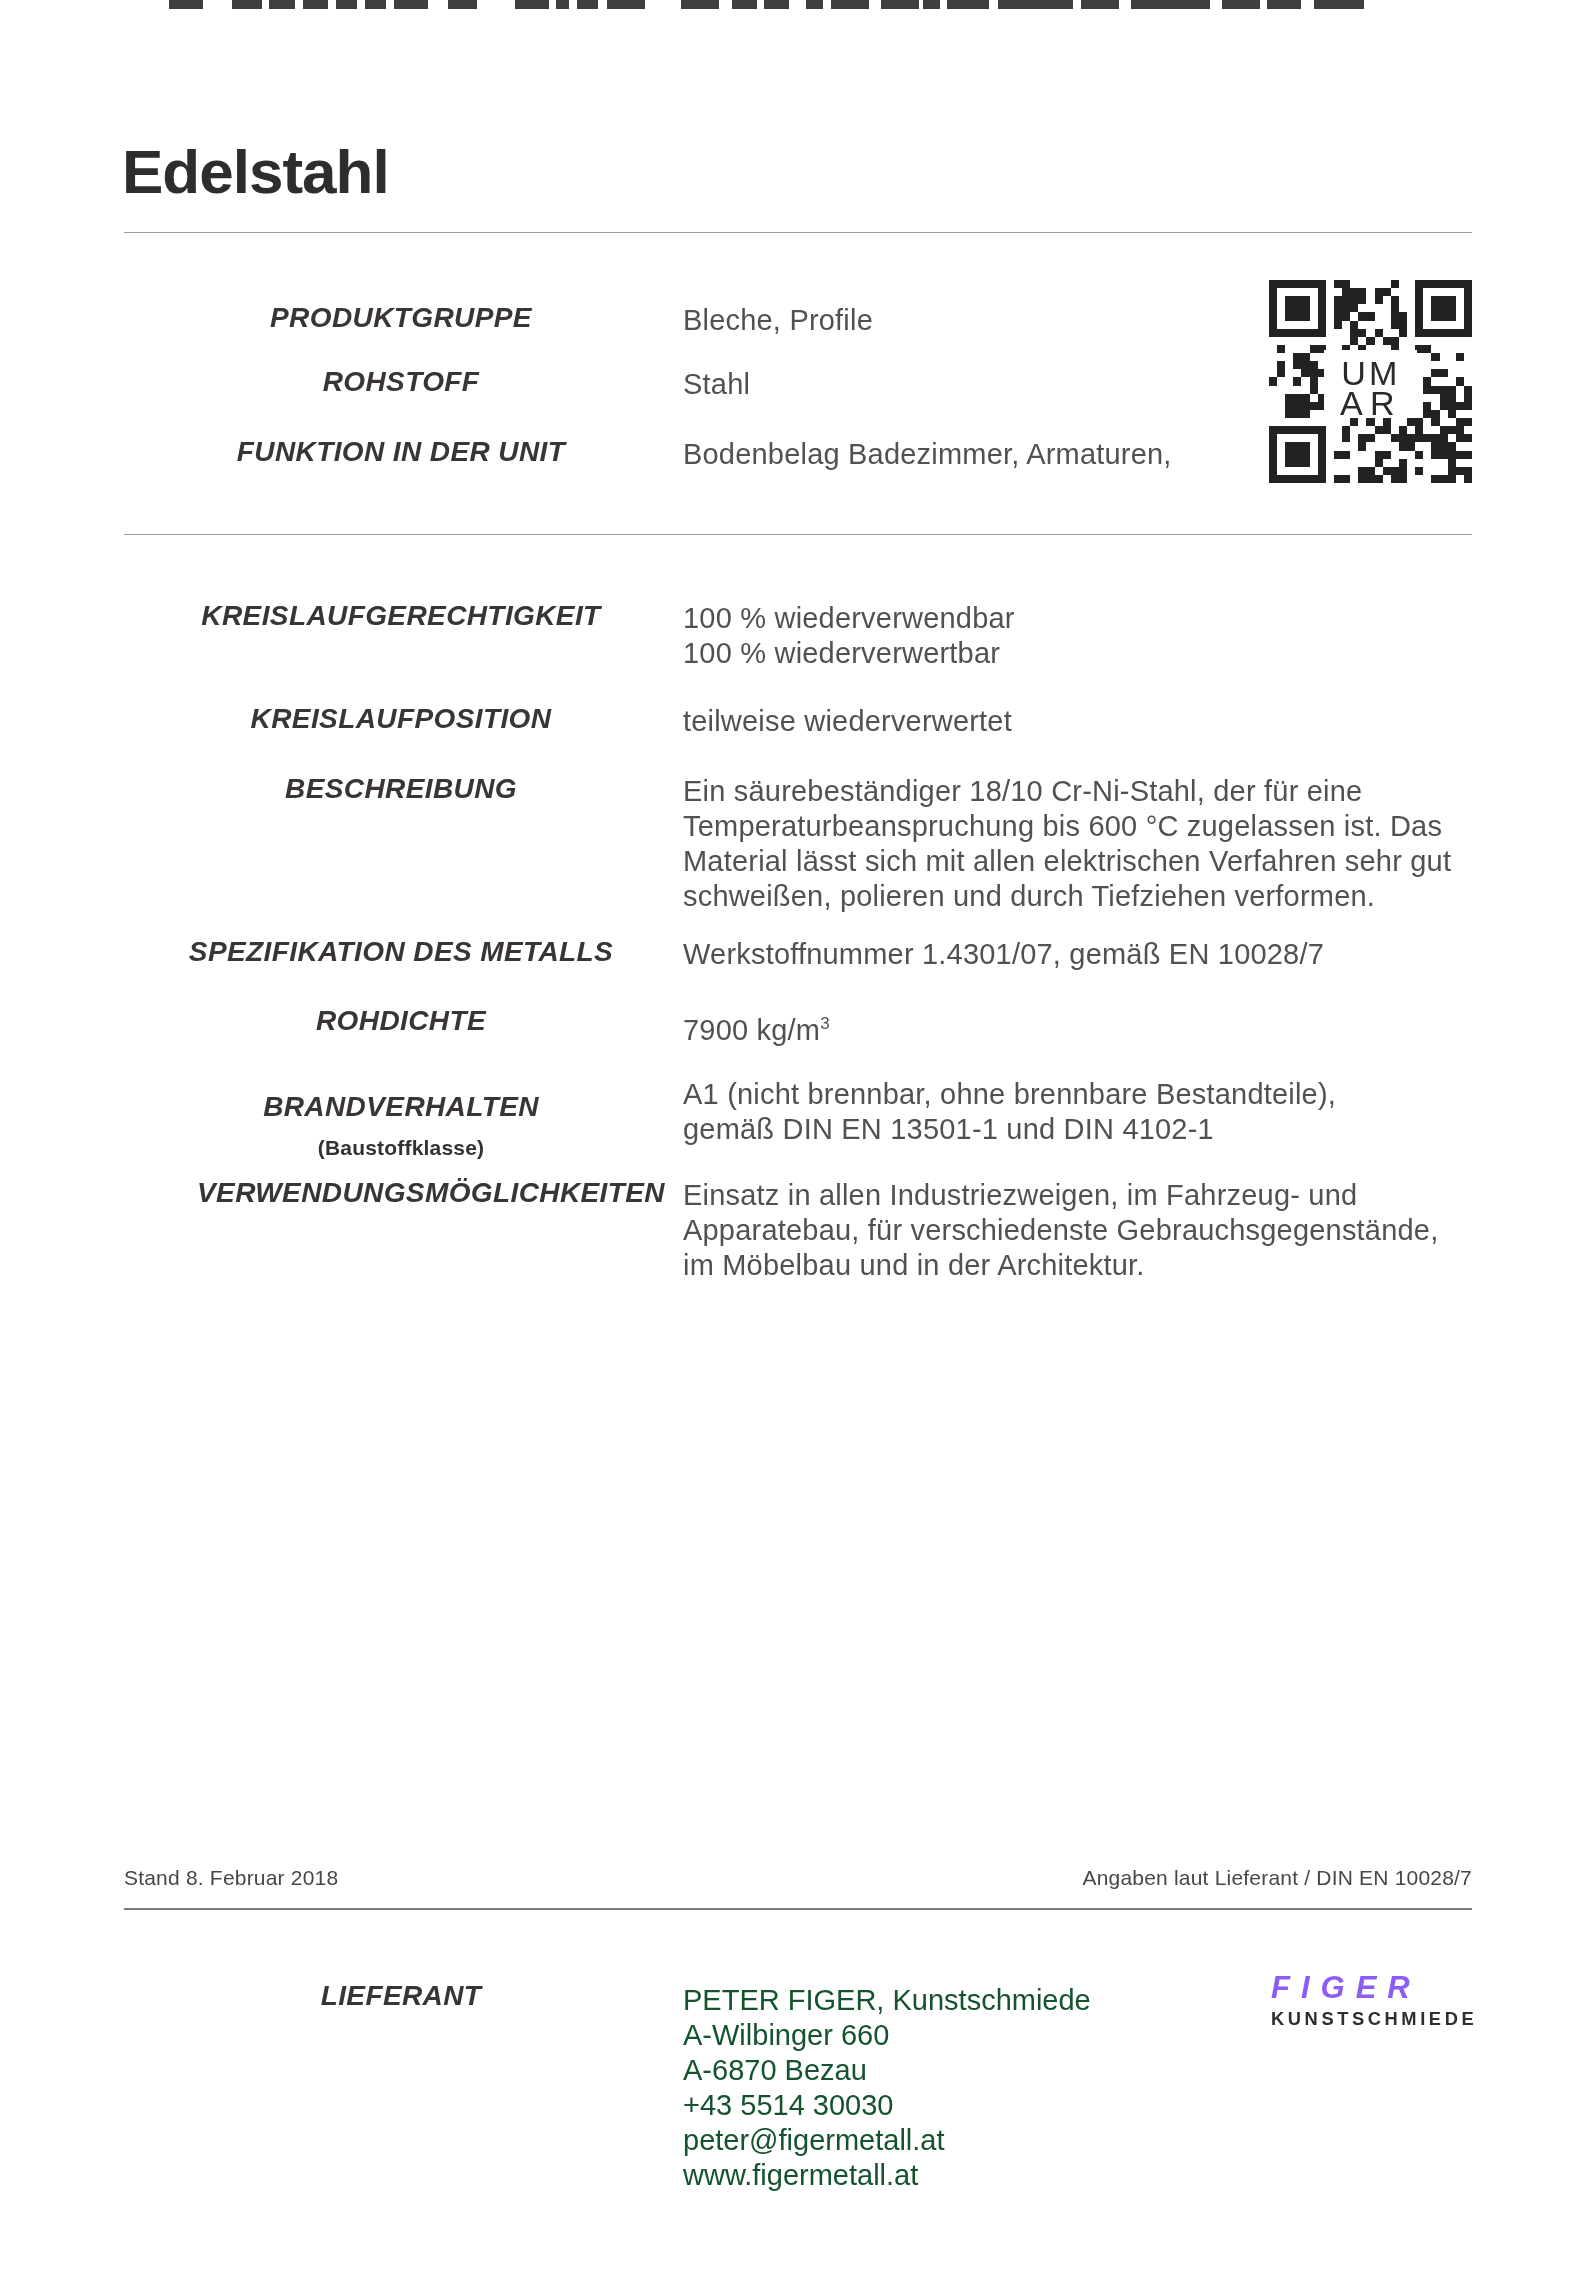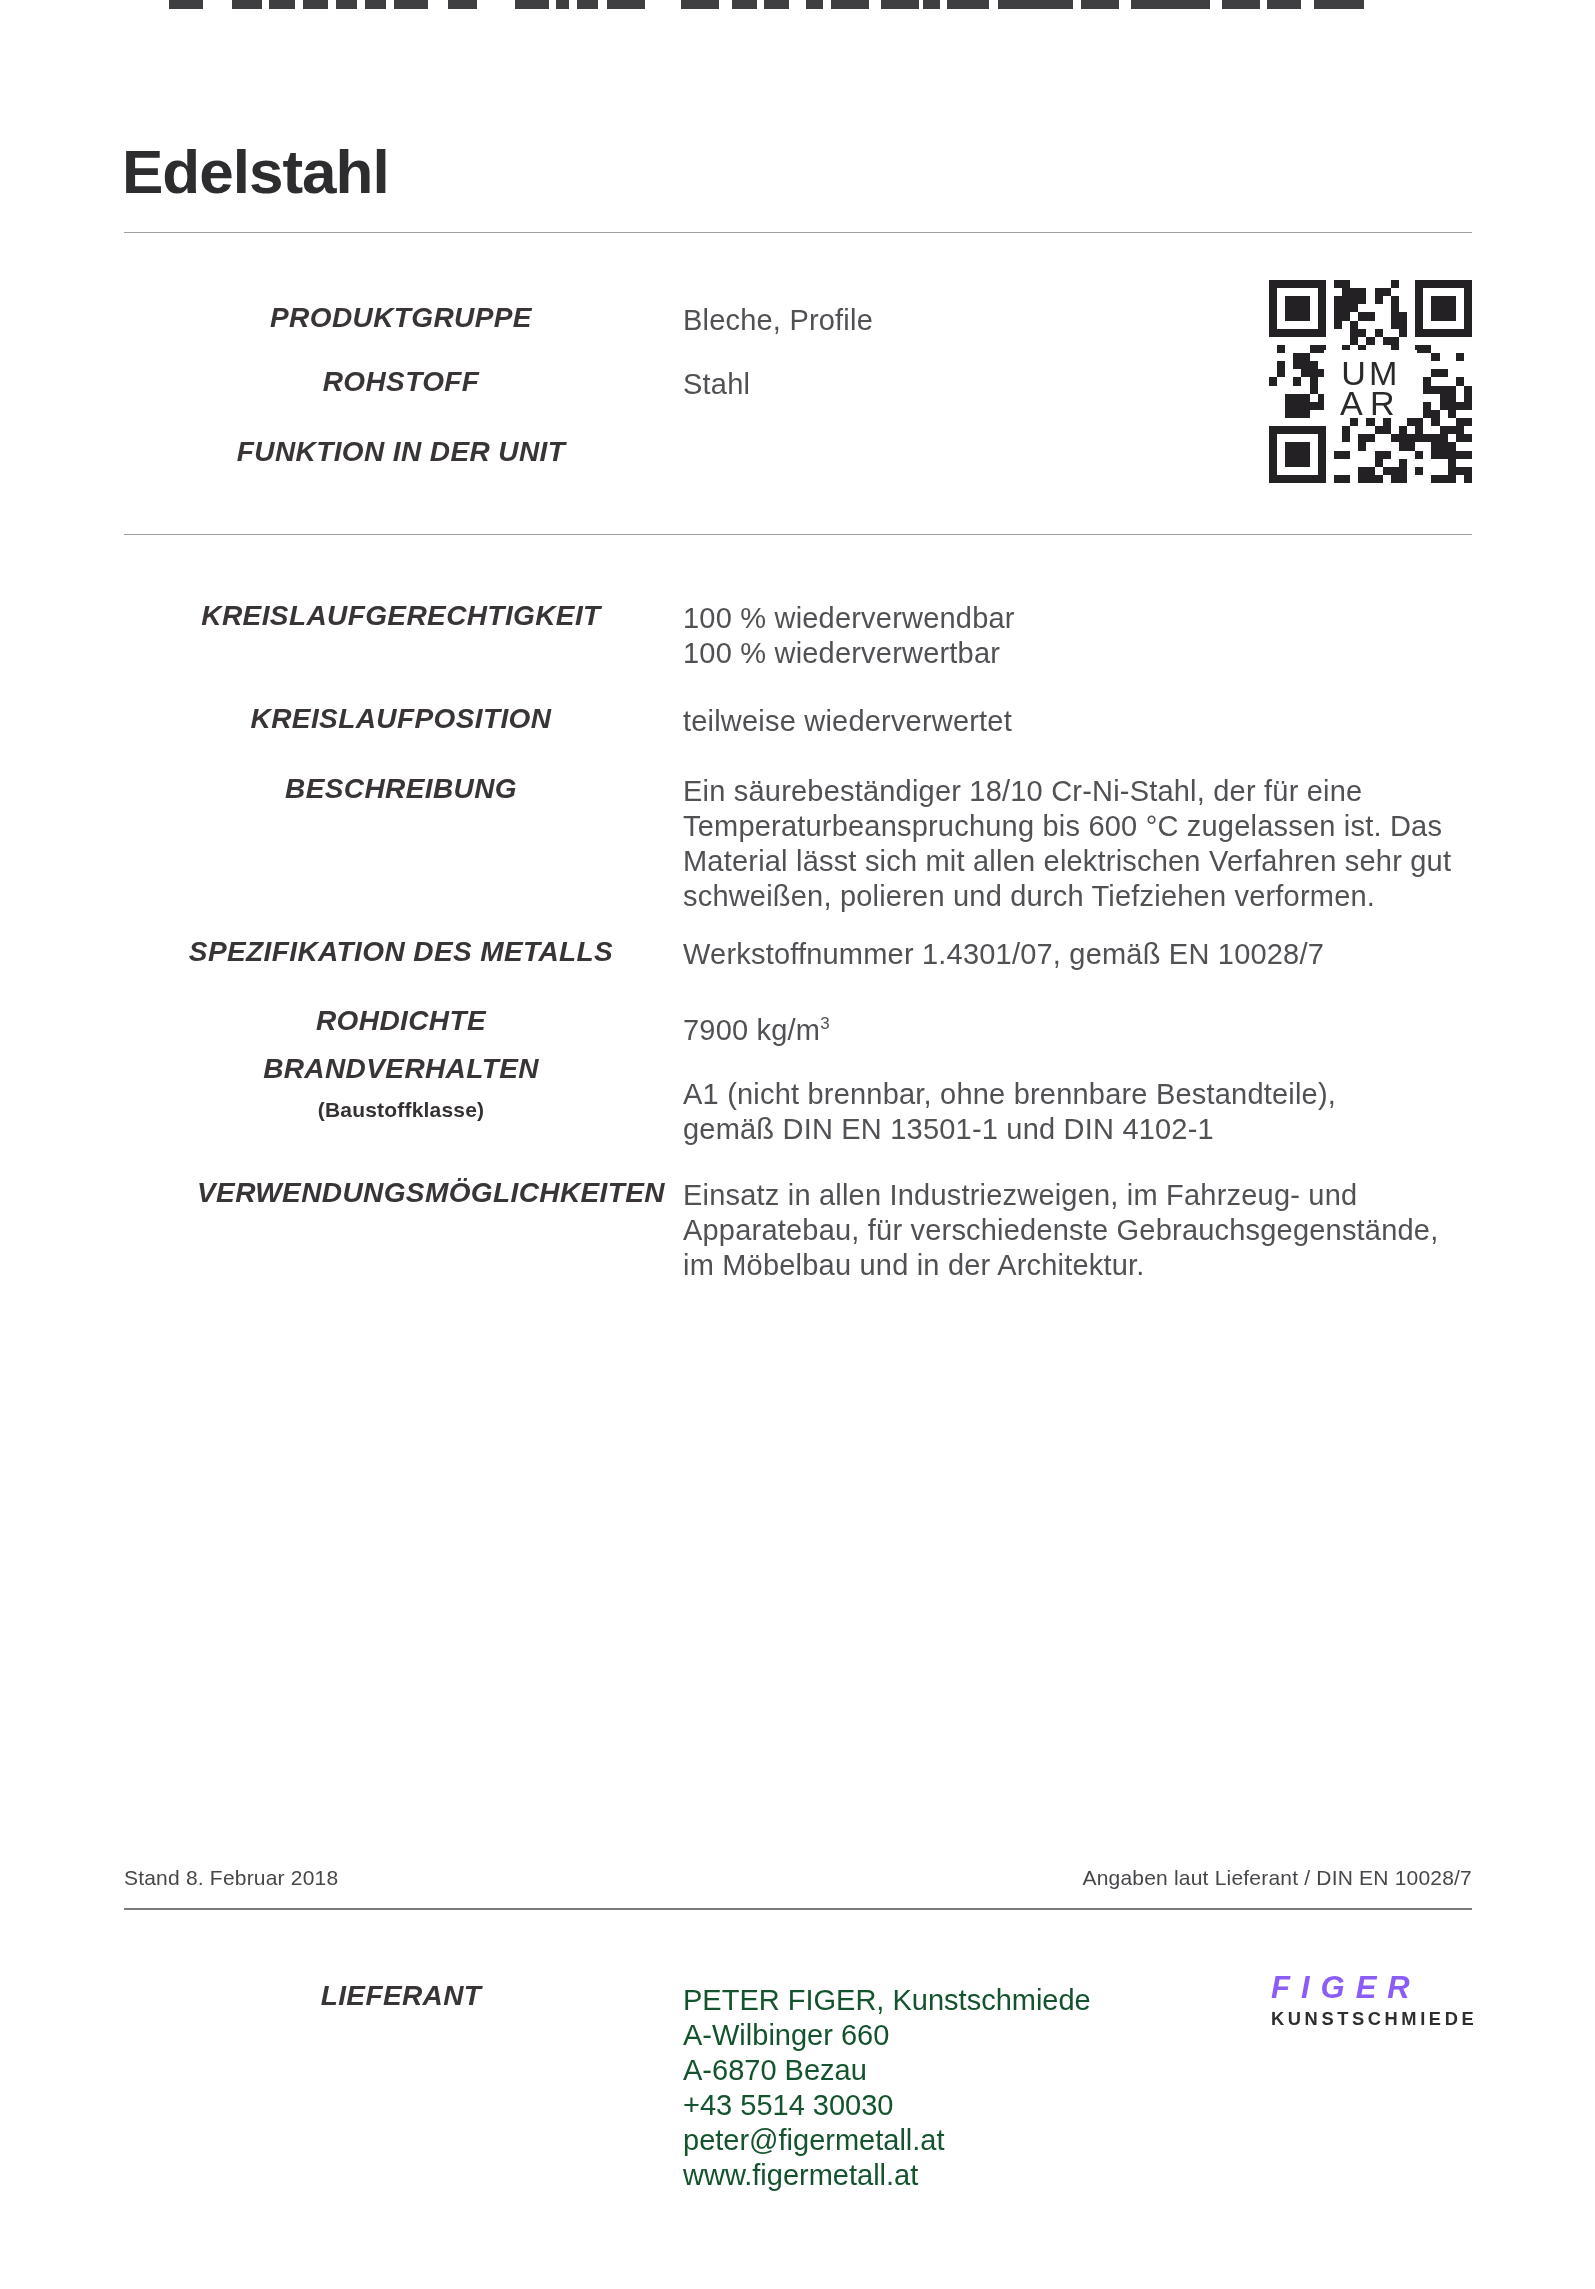--- a/index.html
+++ b/index.html
@@ -110,20 +110,21 @@
     <div class="vline" data-interactable="false">Bleche, Profile</div>
   </div>
 
   <div class="label" style="top:367px" data-interactable="false">ROHSTOFF</div>
   <div class="value" style="top:367px" data-interactable="false">
     <div class="vline" data-interactable="false">Stahl</div>
   </div>
 
   <div class="label" style="top:437px" data-interactable="false">FUNKTION IN DER UNIT</div>
   <div class="value" style="top:437px" data-interactable="false">
+    <div class="vline" data-interactable="false">Bodenbelag Badezimmer, Armaturen,</div>
   </div>
 
   <div class="qr" data-interactable="false">
     <svg id="qr-svg" viewBox="0 0 25 25" shape-rendering="crispEdges" data-interactable="false">
       <g id="qr-modules" fill="#232124">
           <rect x="8" y="0" width="1" height="1"></rect>
           <rect x="9" y="0" width="1" height="1"></rect>
           <rect x="15" y="0" width="1" height="1"></rect>
           <rect x="9" y="1" width="1" height="1"></rect>
           <rect x="10" y="1" width="1" height="1"></rect>
@@ -318,21 +319,21 @@
   <div class="label" style="top:937px" data-interactable="false">SPEZIFIKATION DES METALLS</div>
   <div class="value" style="top:937px" data-interactable="false">
     <div class="vline" data-interactable="false">Werkstoffnummer 1.4301/07, gemäß EN 10028/7</div>
   </div>
 
   <div class="label" style="top:1006px" data-interactable="false">ROHDICHTE</div>
   <div class="value" style="top:1006px" data-interactable="false">
     <div class="vline" data-interactable="false"><span data-interactable="false">7900 kg/m</span><sup data-interactable="false">3</sup></div>
   </div>
 
-  <div class="label" style="top:1054px" data-interactable="false">
+  <div class="label" style="top:1092px" data-interactable="false">
     <div data-interactable="false">BRANDVERHALTEN</div>
     <div class="sublabel" data-interactable="false">(Baustoffklasse)</div>
   </div>
   <div class="value" style="top:1077px" data-interactable="false">
     <div class="vline" data-interactable="false">A1 (nicht brennbar, ohne brennbare Bestandteile),</div>
     <div class="vline" data-interactable="false">gemäß DIN EN 13501-1 und DIN 4102-1</div>
   </div>
 
   <div class="label" style="top:1178px;width:614px" data-interactable="false">VERWENDUNGSMÖGLICHKEITEN</div>
   <div class="value" style="top:1178px" data-interactable="false">

